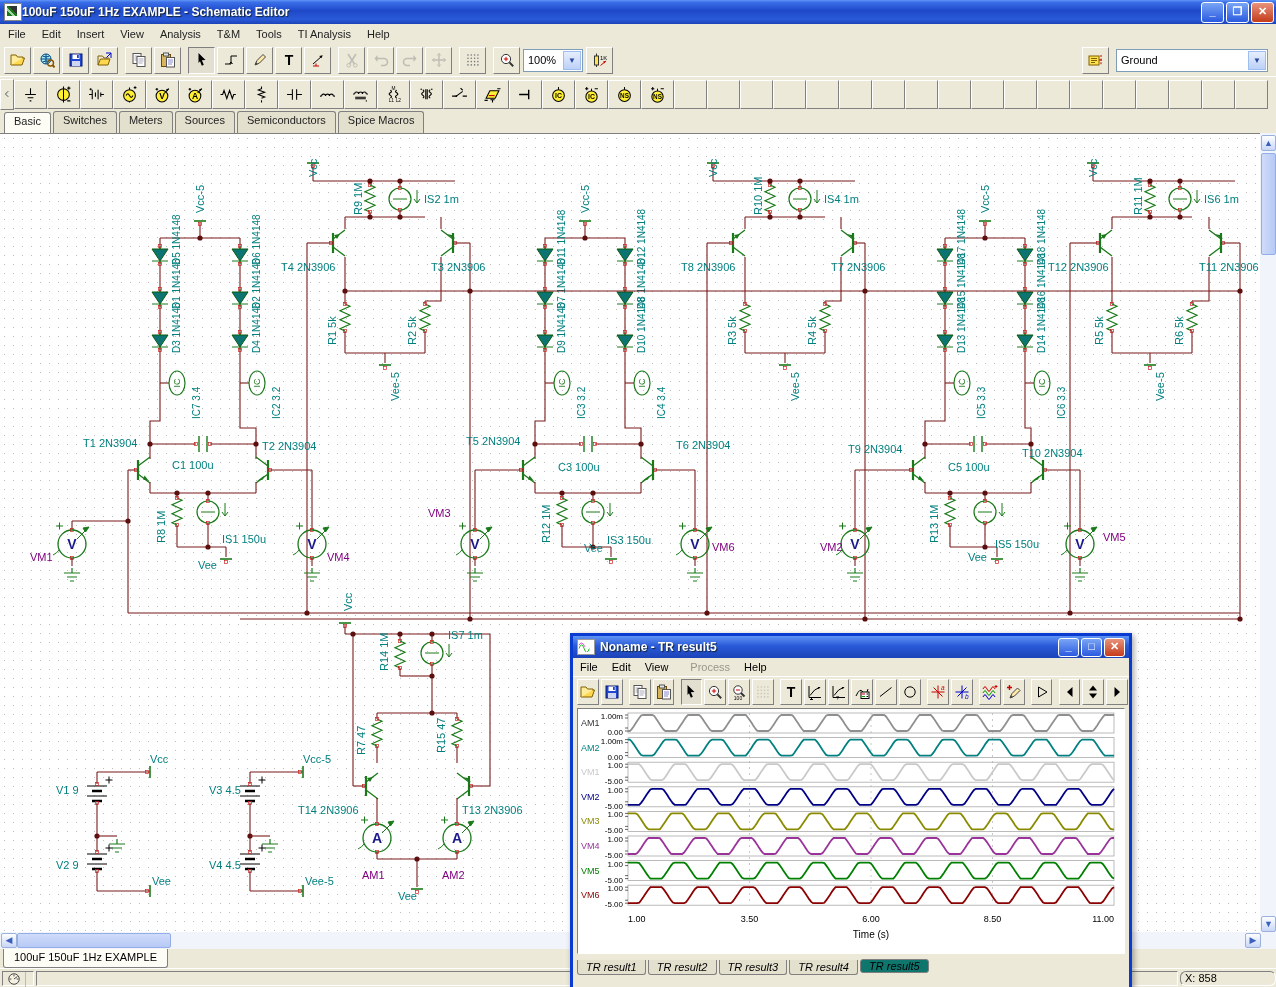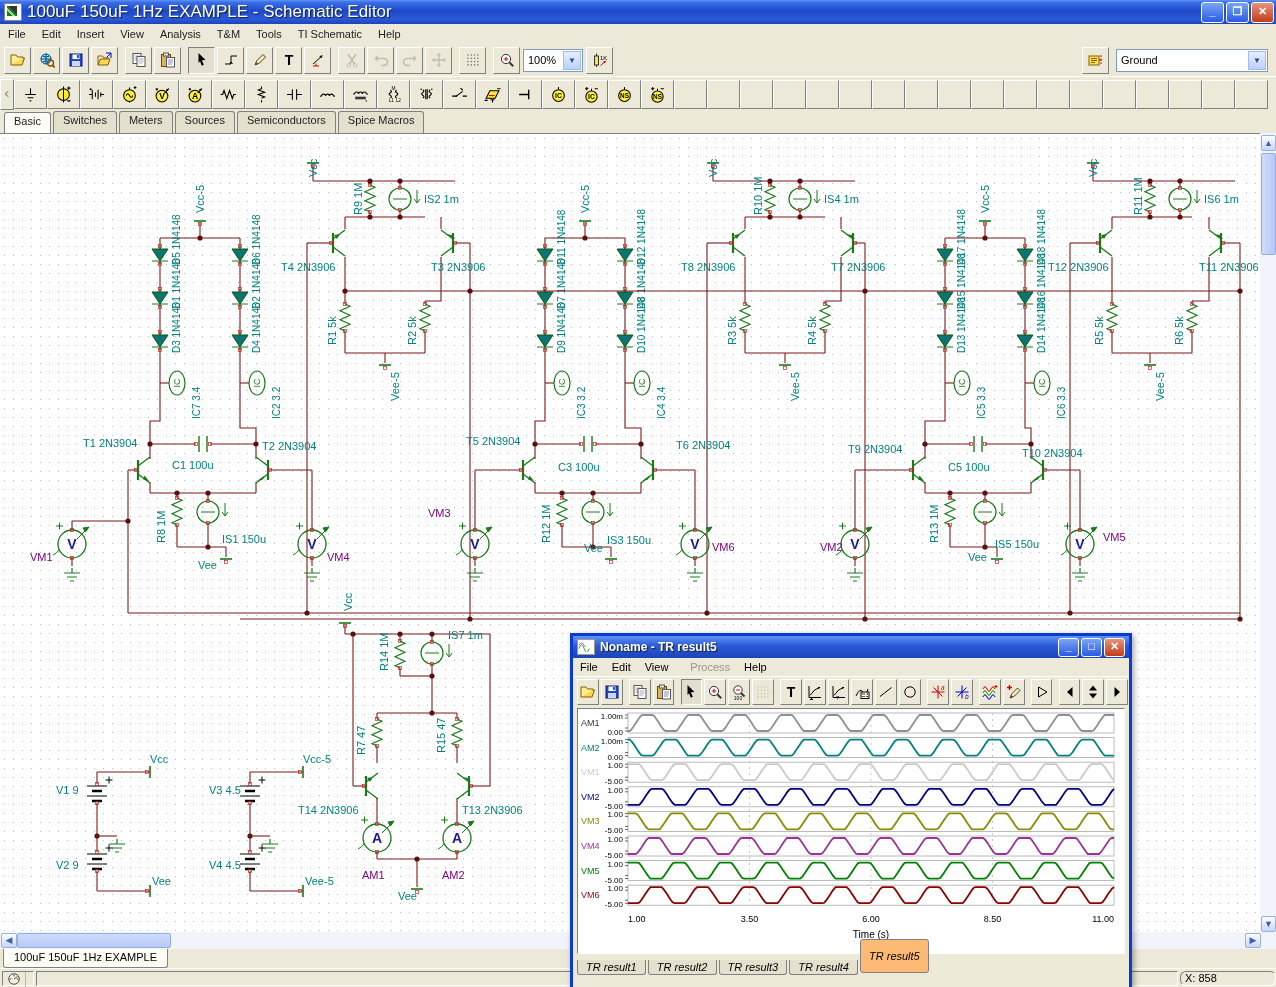--- a/index.html
+++ b/index.html
@@ -2,21 +2,21 @@
 <html><head>
 <meta charset="utf-8">
 <style>
   html,body{margin:0;padding:0;}
   body{width:1276px;height:987px;position:relative;overflow:hidden;
        font-family:"Liberation Sans",sans-serif;font-size:11px;background:#ece9d8;}
   
   .titlebar{position:absolute;left:0;top:0;width:1276px;height:24px;
     background:linear-gradient(180deg,#5f94f5 0%,#3a6ee8 10%,#1e48c8 45%,#2a5ad8 80%,#1c43b8 100%);
     color:#fff;display:flex;align-items:center;padding-left:4px;box-sizing:border-box;}
-  .titlebar .ttl{font-weight:normal;font-size:17px;text-shadow:1px 1px 1px #123;margin-left:5px;flex:1;
+  .titlebar .ttl{font-weight:bold;font-size:12px;text-shadow:1px 1px 1px #123;flex:1;
     white-space:nowrap;overflow:hidden;}
   .winbtn{width:21px;height:19px;margin-right:2px;border:1px solid #fff;border-radius:3px;
     color:#fff;font-size:11px;line-height:17px;text-align:center;font-weight:bold;
     background:linear-gradient(#79a5f5,#2b5ae0);}
   .winbtn.close{background:linear-gradient(#e8937c,#c43c1a);}
   .appicon{width:16px;height:16px;background:#fff;border:1px solid #888;display:inline-block;position:relative;}
   .appicon:before{content:"";position:absolute;left:2px;top:2px;width:10px;height:10px;
     background:linear-gradient(45deg,#1a7a1a 30%,#9fd59f 30%,#9fd59f 45%,#1a7a1a 45%,#1a7a1a 60%,#333 60%);}
   .menubar{position:absolute;left:0;top:24px;width:1276px;height:20px;background:#ece9d8;
     display:flex;align-items:center;border-bottom:1px solid #d8d4c0;}
@@ -72,42 +72,42 @@
   .trtitle .winbtn{width:19px;height:17px;line-height:15px;}
   .trmenu{height:18px;display:flex;align-items:center;background:#ece9d8;border-bottom:1px solid #fff;}
   .trmenu span{padding:1px 7px;}
   .trmenu span.disabled{color:#9a968a;margin-left:8px;}
   .trtools{height:30px;display:flex;align-items:center;padding-left:3px;}
   .trtools .btn{width:24px;height:24px;}
   .trplot{margin:1px 4px;background:#fff;border:1px solid;border-color:#808080 #fff #fff #808080;height:244px;}
   .trtabs{display:flex;align-items:flex-end;height:20px;padding-left:4px;}
   .trtab{border:1px solid #808080;border-top:none;background:#e4e0ce;border-radius:0 0 3px 3px;
     padding:1px 8px;margin-right:2px;font-size:11px;font-style:italic;}
-  .trtab.active{background:#fdba74;border-radius:3px;border-top:1px solid #808080;position:relative;top:-2px;padding:10px 8px;}
+  .trtab.active{background:#0f766e;border-radius:3px;border-top:1px solid #808080;position:relative;top:-2px;padding:0 8px;}
   text{font-family:"Liberation Sans",sans-serif;}
 </style>
 </head>
 <body>
 
 <div class="titlebar">
   <span class="appicon"></span>
   <span class="ttl">100uF 150uF 1Hz EXAMPLE - Schematic Editor</span>
   <span class="winbtn">_</span>
   <span class="winbtn">❐</span>
   <span class="winbtn close">✕</span>
 </div>
 <div class="menubar" id="menubar">
     <span>File</span>
     <span>Edit</span>
     <span>Insert</span>
     <span>View</span>
     <span>Analysis</span>
     <span>T&amp;M</span>
     <span>Tools</span>
-    <span>TI Schematic</span>
+    <span>TI Analysis</span>
     <span>Help</span>
   </div>
 
 <div class="toolrow">
   <span id="tb-left" style="display:flex;align-items:center;">
       <div class="btn">
         <svg viewBox="0 0 16 16">
           <path d="M1 13 L3.5 6 H14.5 L12 13 Z" fill="#ffd84d" stroke="#806000"></path>
           <path d="M1 13 V3 H6 L7.5 5 H13 V6" fill="#ffec9a" stroke="#806000"></path>
         </svg>

